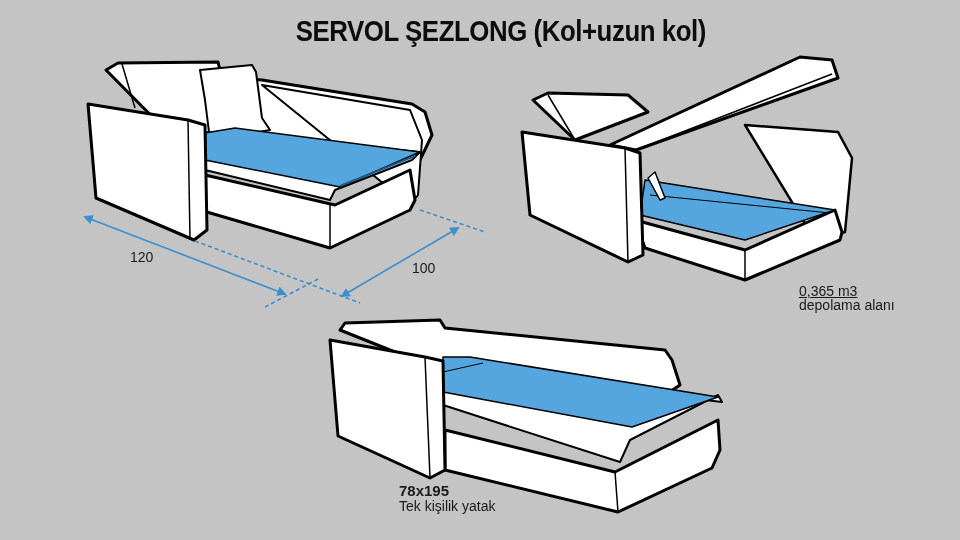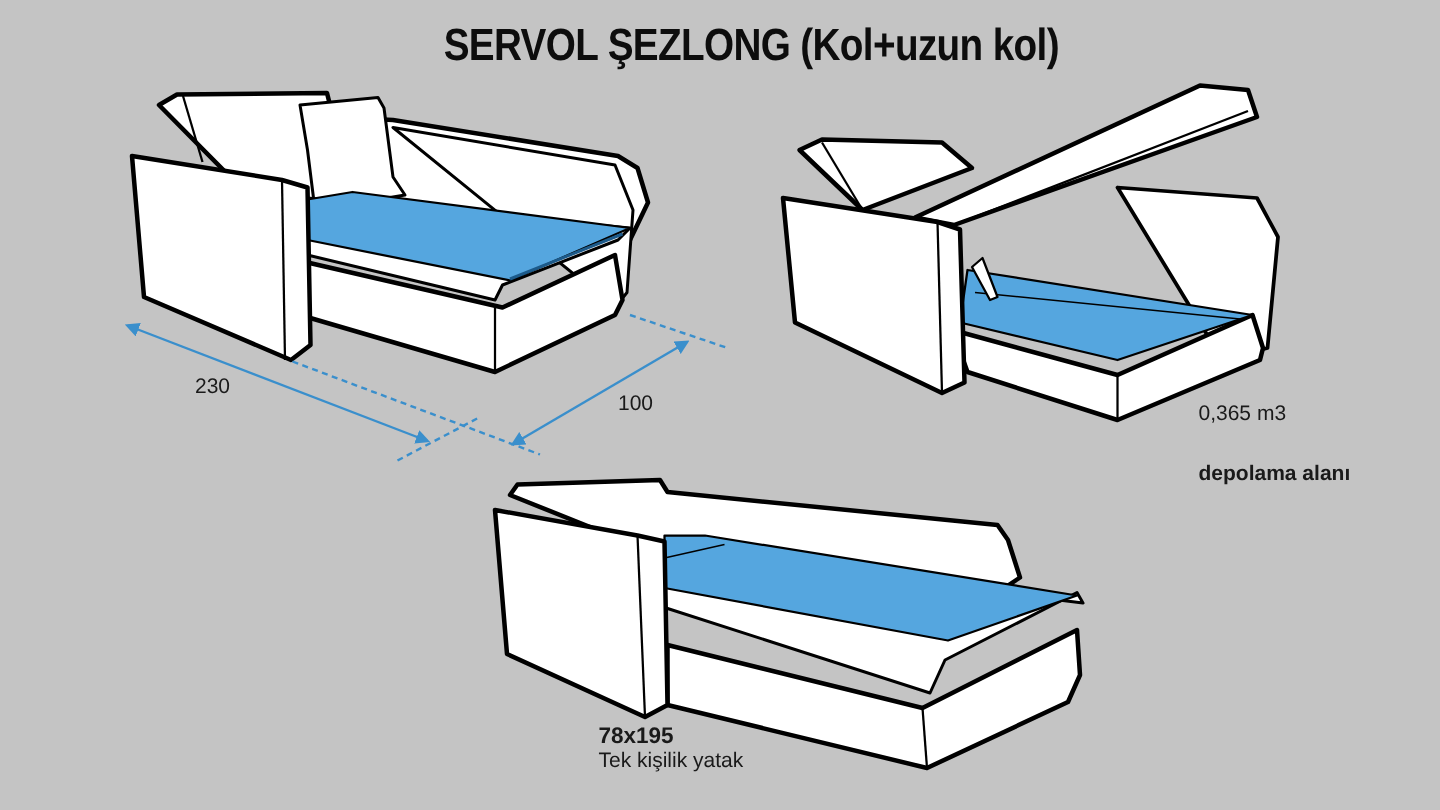--- a/index.html
+++ b/index.html
@@ -96,20 +96,20 @@
     <path d="M443,368 L443,405 L620,462 L630,440 L718,395 L722,402 Z" stroke-width="2"></path>
 
     <path d="M443,357 L470,357 L718,397 L632,427 L443,392 Z" fill="#55a6df" stroke="#000" stroke-width="1.5"></path>
     <path d="M443,372 L483,363" stroke="#000" stroke-width="1" fill="none"></path>
 
     <path d="M330,340 L425,357 L443,361 L445,470 L430,478 L338,436 Z" stroke-width="3"></path>
     <path d="M425,357 L430,478" stroke-width="1.5" fill="none"></path>
   </g>
 </svg>
 
-<div class="label dim" style="left:130px; top:250px;">230</div>
+<div class="label dim" style="left:130px; top:250px;">120</div>
 <div class="label dim" style="left:412px; top:261px;">100</div>
 
-<div class="label" style="left:799px; top:268px;">0,365 m3</div>
-<div class="label" style="left:799px; top:308px;font-weight:bold;">depolama alanı</div>
+<div class="label" style="left:799px; top:284px;text-decoration:underline;">0,365 m3</div>
+<div class="label" style="left:799px; top:298px;">depolama alanı</div>
 
 <div class="label bold" style="left:399px; top:483px;">78x195</div>
 <div class="label" style="left:399px; top:499px;text-align:center;">Tek kişilik yatak</div>
 
 </body></html>

